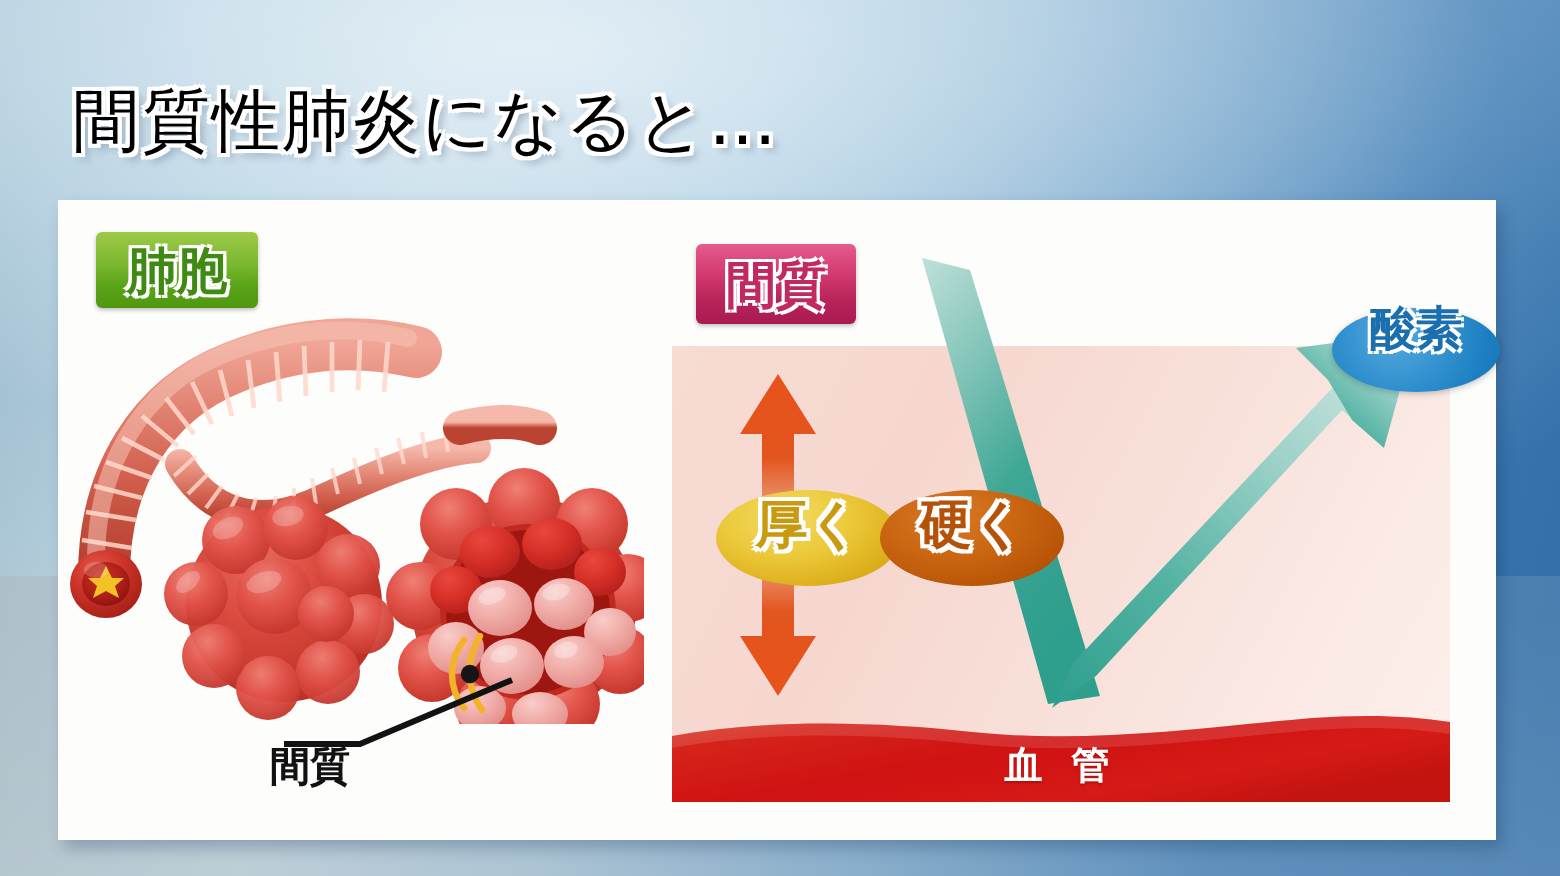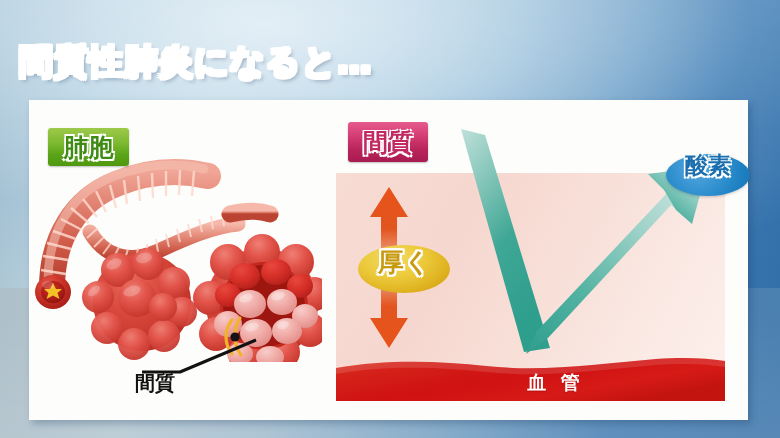--- a/index.html
+++ b/index.html
@@ -37,26 +37,26 @@
   }
   .bg-sheen {
     position: absolute;
     inset: 0;
     background: linear-gradient(180deg, rgba(255,255,255,0.10) 0%, rgba(255,255,255,0.0) 30%, rgba(255,255,255,0.0) 70%, rgba(255,255,255,0.08) 100%);
   }
 
   
   #page-title {
     position: absolute;
-    left: 19px;
+    left: 36px;
     top: 44px;
     font-size: 34px;
-    font-weight: bold;
+    font-weight: normal;
     letter-spacing: 1px;
-    color: #ffffff;
+    color: #000000;
     line-height: 1;
     white-space: nowrap;
     text-shadow:
       -2px -2px 0 #ffffff,  2px -2px 0 #ffffff,
       -2px  2px 0 #ffffff,  2px  2px 0 #ffffff,
       -2px  0   0 #ffffff,  2px  0   0 #ffffff,
        0   -2px 0 #ffffff,  0    2px 0 #ffffff,
        3px 3px 4px rgba(10,30,70,0.35);
   }
 
@@ -77,21 +77,21 @@
     font-weight: bold;
     color: #ffffff;
     line-height: 1;
     white-space: nowrap;
     text-shadow:
       -1.5px -1.5px 0 #ffffff, 1.5px -1.5px 0 #ffffff,
       -1.5px  1.5px 0 #ffffff, 1.5px  1.5px 0 #ffffff;
   }
   #badge-alveoli {
     left: 48px;
-    top: 128px;
+    top: 116px;
     width: 81px;
     height: 38px;
     border-radius: 3px;
     background: linear-gradient(180deg, #9ec94a 0%, #7ab82f 42%, #59a318 72%, #4f980f 100%);
     box-shadow: 0 1px 2px rgba(0,0,0,0.25);
     display: flex;
     align-items: center;
     justify-content: center;
     font-size: 25px;
     color: #ffffff;
@@ -159,21 +159,20 @@
     position: absolute;
     left: 336px;
     top: 370px;
     width: 389px;
     text-align: center;
     font-size: 19px;
     font-weight: bold;
     color: #ffffff;
     letter-spacing: 4px;
     text-shadow: 0 1px 1px rgba(120,0,0,0.35);
-    padding-left: 25px;
   }
 
   
   #thickness-arrow {
     position: absolute;
     left: 364px;
     top: 185px;
     width: 50px;
     height: 165px;
   }
@@ -496,20 +495,23 @@
       </defs>
       <path d="M 0 13 C 50 4 104 6 150 11 C 208 17 262 9 320 4 C 348 2 370 3 389 6 L 389 46 L 0 46 Z" fill="url(#vesselG)"></path>
       <path d="M 0 13 C 50 4 104 6 150 11 C 208 17 262 9 320 4 C 348 2 370 3 389 6 L 389 12 C 370 9 348 8 320 10 C 262 15 208 23 150 17 C 104 12 50 10 0 19 Z" fill="#ffffff" opacity="0.12"></path>
     </svg>
   </div>
   <div id="vessel-label">血 管</div>
 
   <div id="pill-thick" class="pill">
     <span class="pill-text">厚く</span>
   </div>
+  <div id="pill-hard" class="pill">
+    <span class="pill-text">硬く</span>
+  </div>
 
   <div id="badge-interstitium" class="badge">
     <span class="badge-text">間質</span>
   </div>
 
   <div id="badge-oxygen" class="badge">
     <span class="badge-text">酸素</span>
   </div>
 
 </div>

